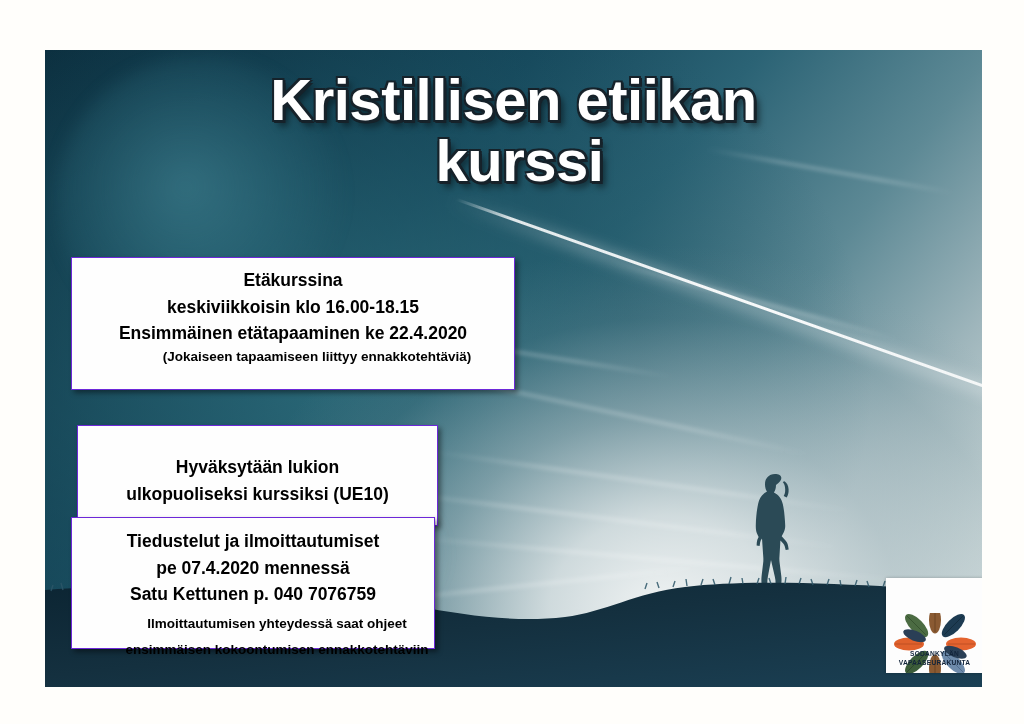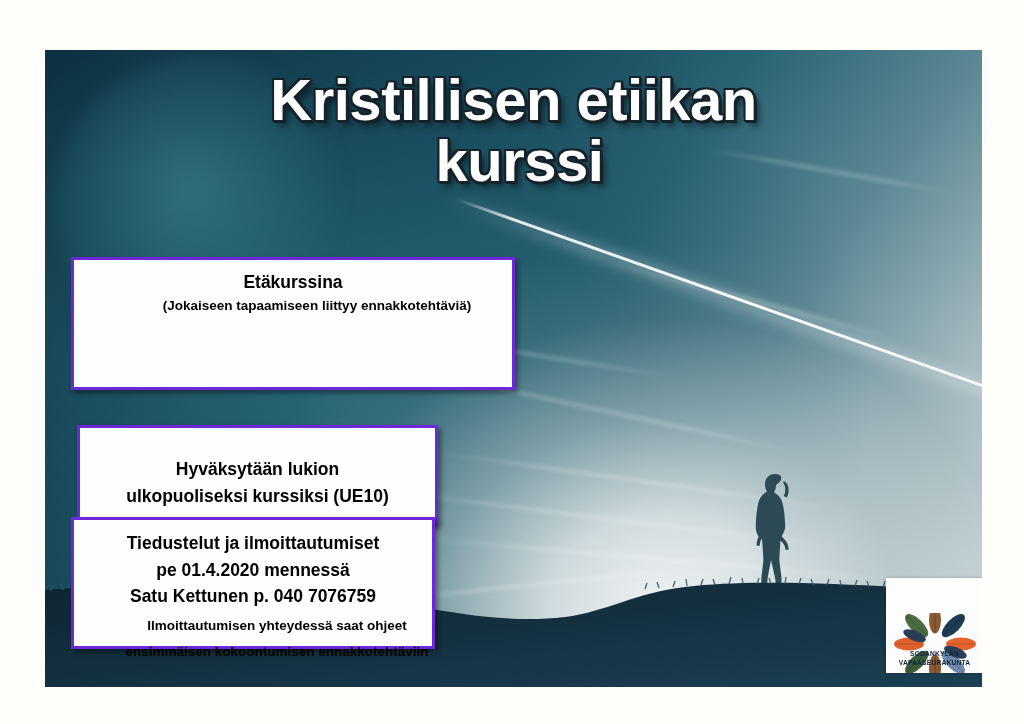--- a/index.html
+++ b/index.html
@@ -175,21 +175,21 @@
        3px 0 0 #16222a,
        5px 6px 7px rgba(0,0,0,0.55);
     pointer-events: none;
   }
   #title .l2 { display: block; margin-top: 4px; margin-left: 12px; }
 
   
   .infobox {
     position: absolute;
     background: #fefefe;
-    border: 3px solid #6d28d9;
+    border: 1px solid #6d28d9;
     box-shadow: 3px 3px 5px rgba(0,0,0,0.42);
     text-align: center;
     color: #000;
     font-weight: bold;
   }
   .infobox .big {
     display: block;
     font-size: 17.5px;
     line-height: 1.52;
     white-space: nowrap;
@@ -313,31 +313,33 @@
       </svg>
     </div>
 
     <div id="title">
       <span>Kristillisen etiikan</span>
       <span class="l2">kurssi</span>
     </div>
 
     <div class="infobox" id="box-etakurssi">
       <span class="big">Etäkurssina</span>
+      <span class="big">keskiviikkoisin klo 16.00-18.15</span>
+      <span class="big">Ensimmäinen etätapaaminen ke 22.4.2020</span>
       <span class="small">(Jokaiseen tapaamiseen liittyy ennakkotehtäviä)</span>
     </div>
 
     <div class="infobox" id="box-lukio">
       <span class="big">Hyväksytään lukion</span>
       <span class="big">ulkopuoliseksi kurssiksi (UE10)</span>
     </div>
 
     <div class="infobox" id="box-ilmo">
       <span class="big">Tiedustelut ja ilmoittautumiset</span>
-      <span class="big">pe 01.4.2020 mennessä</span>
+      <span class="big">pe 07.4.2020 mennessä</span>
       <span class="big">Satu Kettunen p. 040 7076759</span>
       <span class="small">Ilmoittautumisen yhteydessä saat ohjeet</span>
       <span class="small">ensimmäisen kokoontumisen ennakkotehtäviin</span>
     </div>
 
     <div id="logo-card">
       <div class="flower">
         <svg viewBox="0 0 82 62" xmlns="http://www.w3.org/2000/svg">
           <g transform="translate(41 31)">
             <g>

